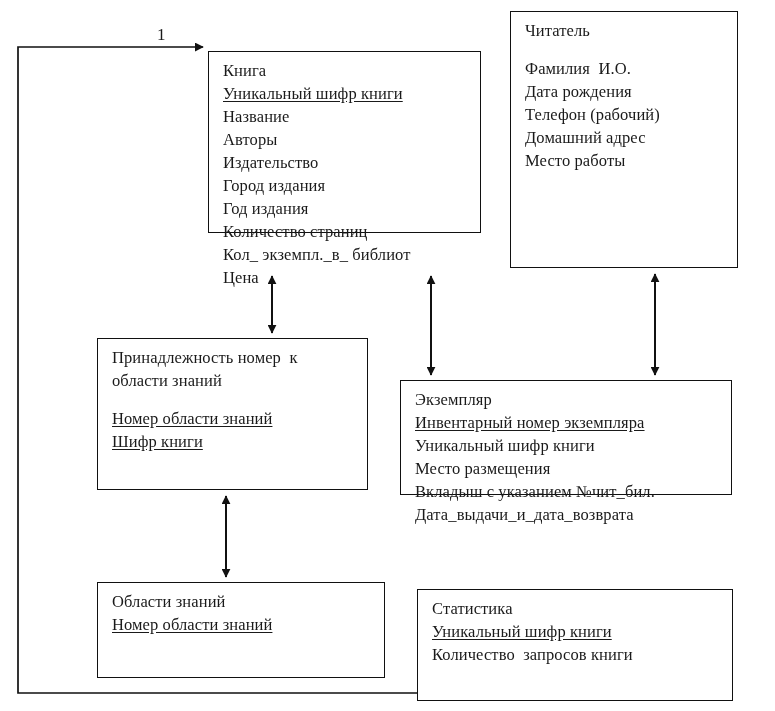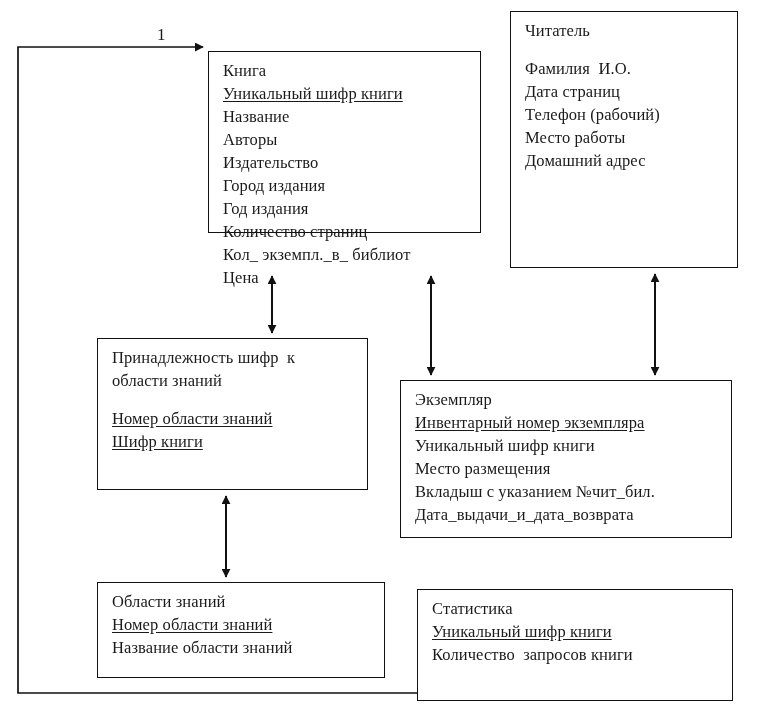--- a/index.html
+++ b/index.html
@@ -94,44 +94,43 @@
       <div class="ent-line">Город издания</div>
       <div class="ent-line">Год издания</div>
       <div class="ent-line">Количество страниц</div>
       <div class="ent-line">Кол_ экземпл._в_ библиот</div>
       <div class="ent-line">Цена</div>
     </div>
   <div class="entity-box" style="left: 510px; top: 11px; width: 228px; height: 257px; border-color: rgb(17, 17, 17);">
       <div class="ent-line">Читатель</div>
       <div class="ent-line gap"></div>
       <div class="ent-line">Фамилия  И.О.</div>
-      <div class="ent-line">Дата страниц</div>
+      <div class="ent-line">Дата рождения</div>
       <div class="ent-line">Телефон (рабочий)</div>
+      <div class="ent-line">Домашний адрес</div>
       <div class="ent-line">Место работы</div>
-      <div class="ent-line">Домашний адрес</div>
     </div>
   <div class="entity-box" style="left: 97px; top: 338px; width: 271px; height: 152px; border-color: rgb(17, 17, 17);">
-      <div class="ent-line">Принадлежность шифр  к</div>
+      <div class="ent-line">Принадлежность номер  к</div>
       <div class="ent-line">области знаний</div>
       <div class="ent-line gap"></div>
       <div class="ent-line key">Номер области знаний</div>
       <div class="ent-line key">Шифр книги</div>
     </div>
-  <div class="entity-box" style="left: 400px; top: 380px; width: 332px; height: 158px; border-color: rgb(17, 17, 17);">
+  <div class="entity-box" style="left: 400px; top: 380px; width: 332px; height: 115px; border-color: rgb(17, 17, 17);">
       <div class="ent-line">Экземпляр</div>
       <div class="ent-line key">Инвентарный номер экземпляра</div>
       <div class="ent-line">Уникальный шифр книги</div>
       <div class="ent-line">Место размещения</div>
       <div class="ent-line">Вкладыш с указанием №чит_бил.</div>
       <div class="ent-line">Дата_выдачи_и_дата_возврата</div>
     </div>
   <div class="entity-box" style="left: 97px; top: 582px; width: 288px; height: 96px; border-color: rgb(17, 17, 17);">
       <div class="ent-line">Области знаний</div>
       <div class="ent-line key">Номер области знаний</div>
-      <div class="ent-line">Название области знаний</div>
     </div>
   <div class="entity-box" style="left: 417px; top: 589px; width: 316px; height: 112px; border-color: rgb(17, 17, 17);">
       <div class="ent-line">Статистика</div>
       <div class="ent-line key">Уникальный шифр книги</div>
       <div class="ent-line">Количество  запросов книги</div>
     </div>
 
 </div>
 
 </body></html>

